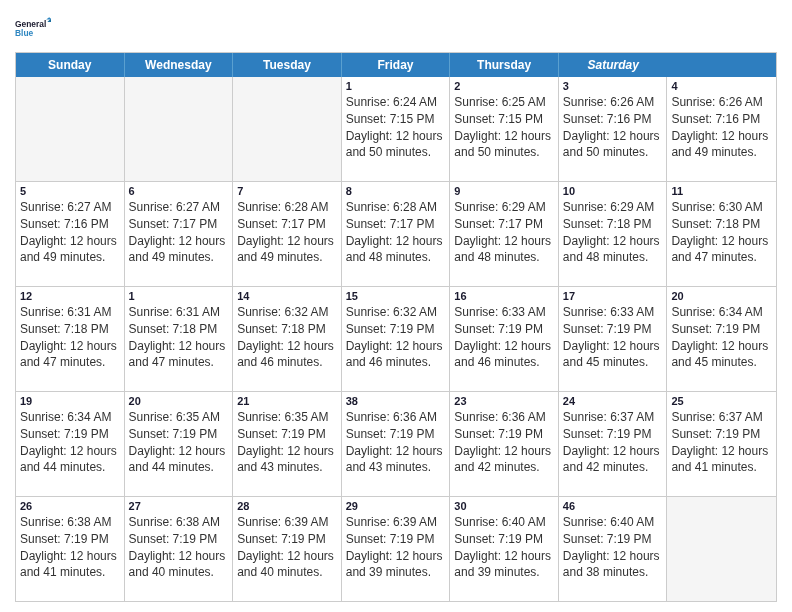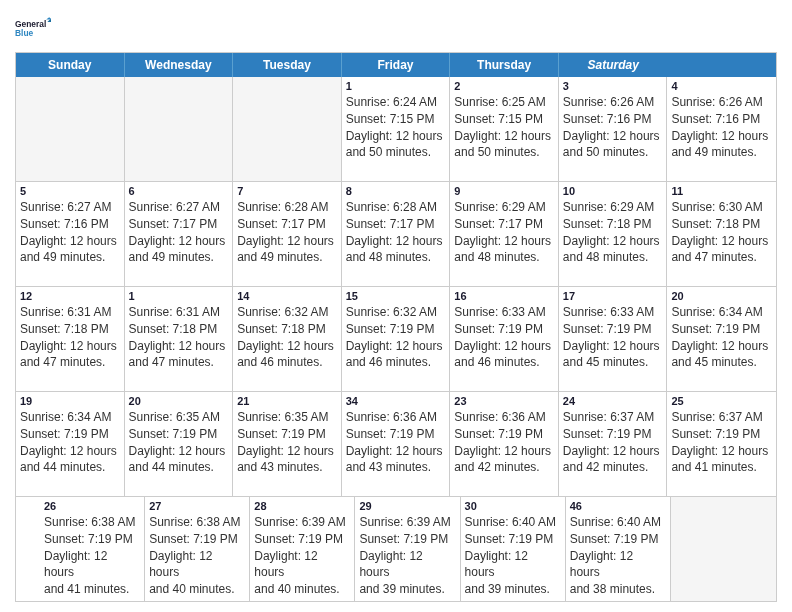--- a/index.html
+++ b/index.html
@@ -64,21 +64,21 @@
       flex: 1;
       display: flex;
       flex-direction: column;
     }
     .cal-row {
       display: grid;
       grid-template-columns: repeat(7, 1fr);
       flex: 1;
       border-bottom: 1px solid #ccc;
     }
-    .cal-row:last-child { border-bottom: none; margin-left: 24px; }
+    .cal-row:last-child { border-bottom: none; }
     .cal-cell {
       border-right: 1px solid #ccc;
       padding: 3px 4px;
       font-size: 9.5px;
       color: #222;
       vertical-align: top;
       min-height: 0;
       background: #fff;
     }
     .cal-cell:last-child { border-right: none; }
@@ -212,21 +212,21 @@
           </div>
           <div class="cal-cell">
             <div class="day-number">20</div>
             <div class="day-info">Sunrise: 6:35 AM<br>Sunset: 7:19 PM<br>Daylight: 12 hours<br>and 44 minutes.</div>
           </div>
           <div class="cal-cell">
             <div class="day-number">21</div>
             <div class="day-info">Sunrise: 6:35 AM<br>Sunset: 7:19 PM<br>Daylight: 12 hours<br>and 43 minutes.</div>
           </div>
           <div class="cal-cell">
-            <div class="day-number">34</div>
+            <div class="day-number">38</div>
             <div class="day-info">Sunrise: 6:36 AM<br>Sunset: 7:19 PM<br>Daylight: 12 hours<br>and 43 minutes.</div>
           </div>
           <div class="cal-cell">
             <div class="day-number">23</div>
             <div class="day-info">Sunrise: 6:36 AM<br>Sunset: 7:19 PM<br>Daylight: 12 hours<br>and 42 minutes.</div>
           </div>
           <div class="cal-cell">
             <div class="day-number">24</div>
             <div class="day-info">Sunrise: 6:37 AM<br>Sunset: 7:19 PM<br>Daylight: 12 hours<br>and 42 minutes.</div>
           </div>

